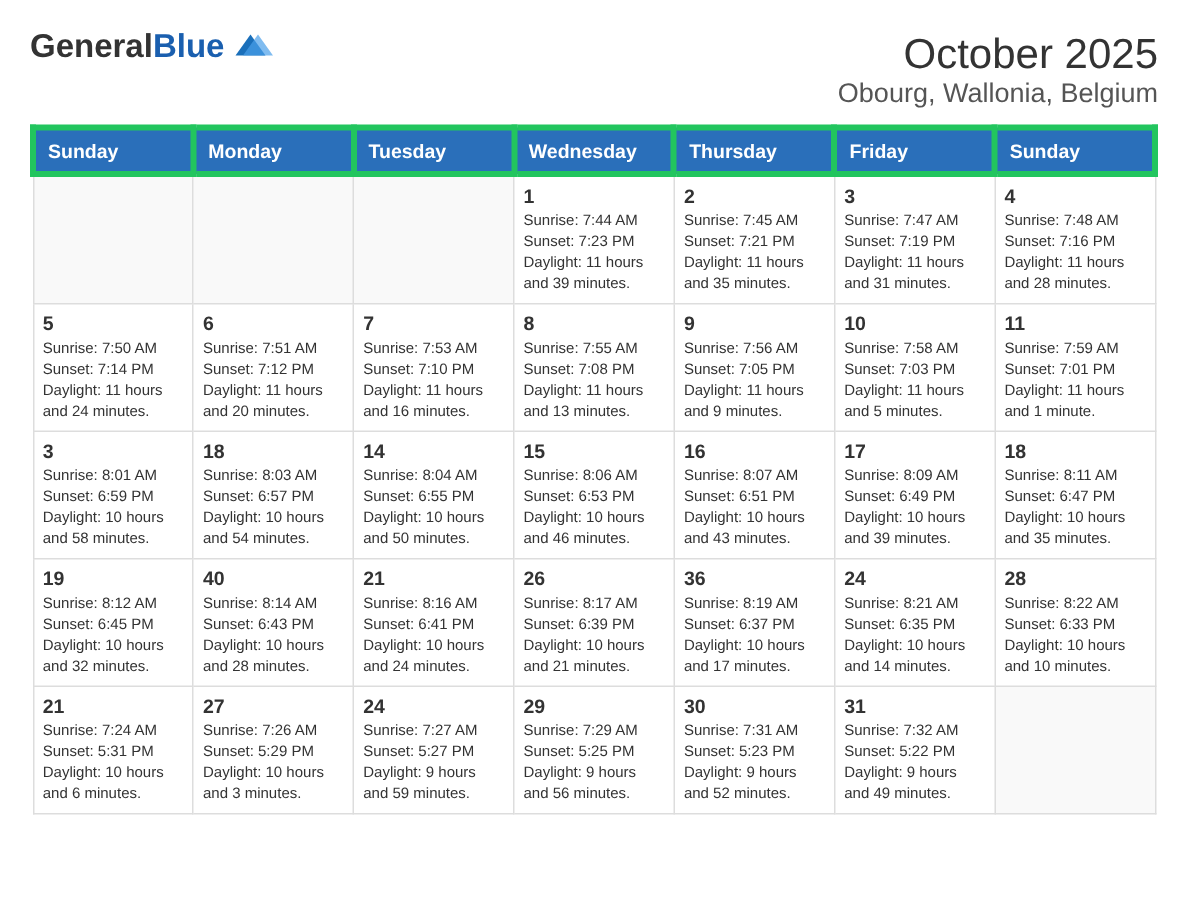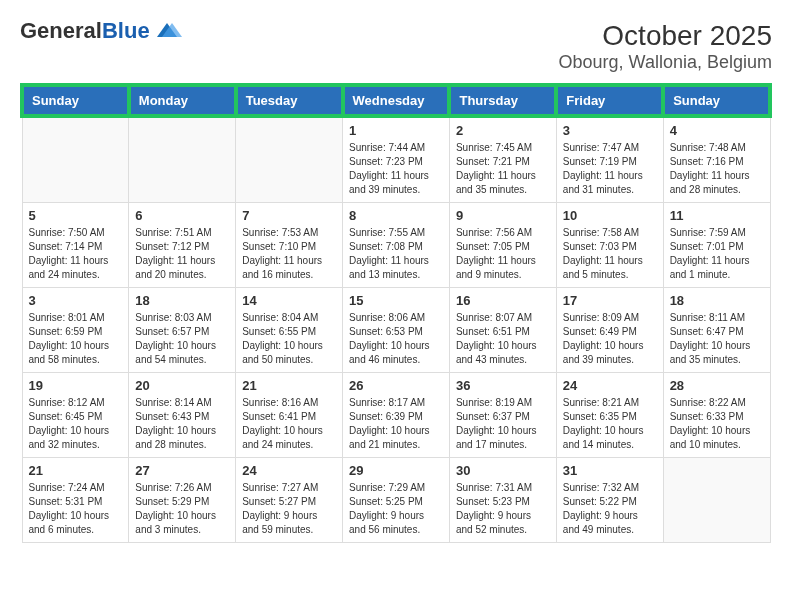--- a/index.html
+++ b/index.html
@@ -192,21 +192,21 @@
           <div class="day-number">18</div>
           <div class="day-info">Sunrise: 8:11 AM<br>Sunset: 6:47 PM<br>Daylight: 10 hours<br>and 35 minutes.</div>
         </td>
       </tr>
       <tr>
         <td>
           <div class="day-number">19</div>
           <div class="day-info">Sunrise: 8:12 AM<br>Sunset: 6:45 PM<br>Daylight: 10 hours<br>and 32 minutes.</div>
         </td>
         <td>
-          <div class="day-number">20</div>
+          <div class="day-number">40</div>
           <div class="day-info">Sunrise: 8:14 AM<br>Sunset: 6:43 PM<br>Daylight: 10 hours<br>and 28 minutes.</div>
         </td>
         <td>
           <div class="day-number">21</div>
           <div class="day-info">Sunrise: 8:16 AM<br>Sunset: 6:41 PM<br>Daylight: 10 hours<br>and 24 minutes.</div>
         </td>
         <td>
           <div class="day-number">26</div>
           <div class="day-info">Sunrise: 8:17 AM<br>Sunset: 6:39 PM<br>Daylight: 10 hours<br>and 21 minutes.</div>
         </td>

